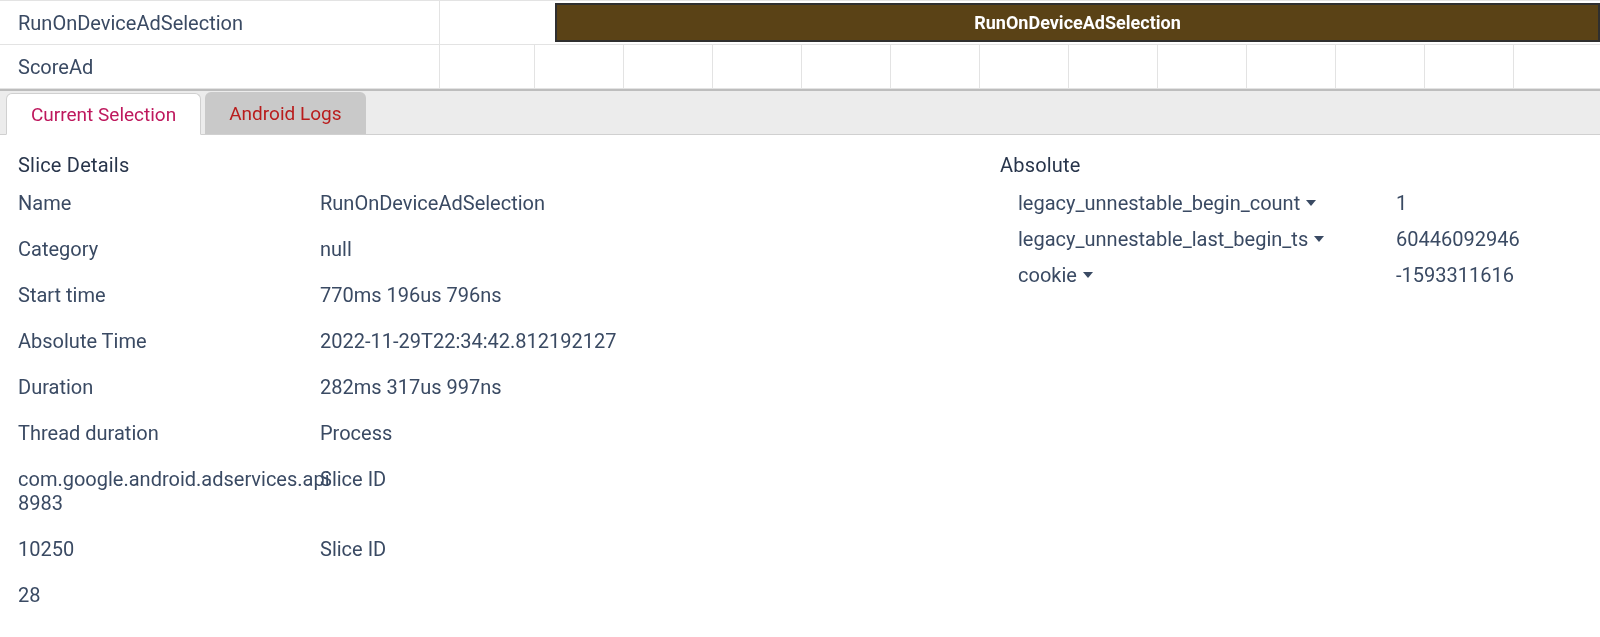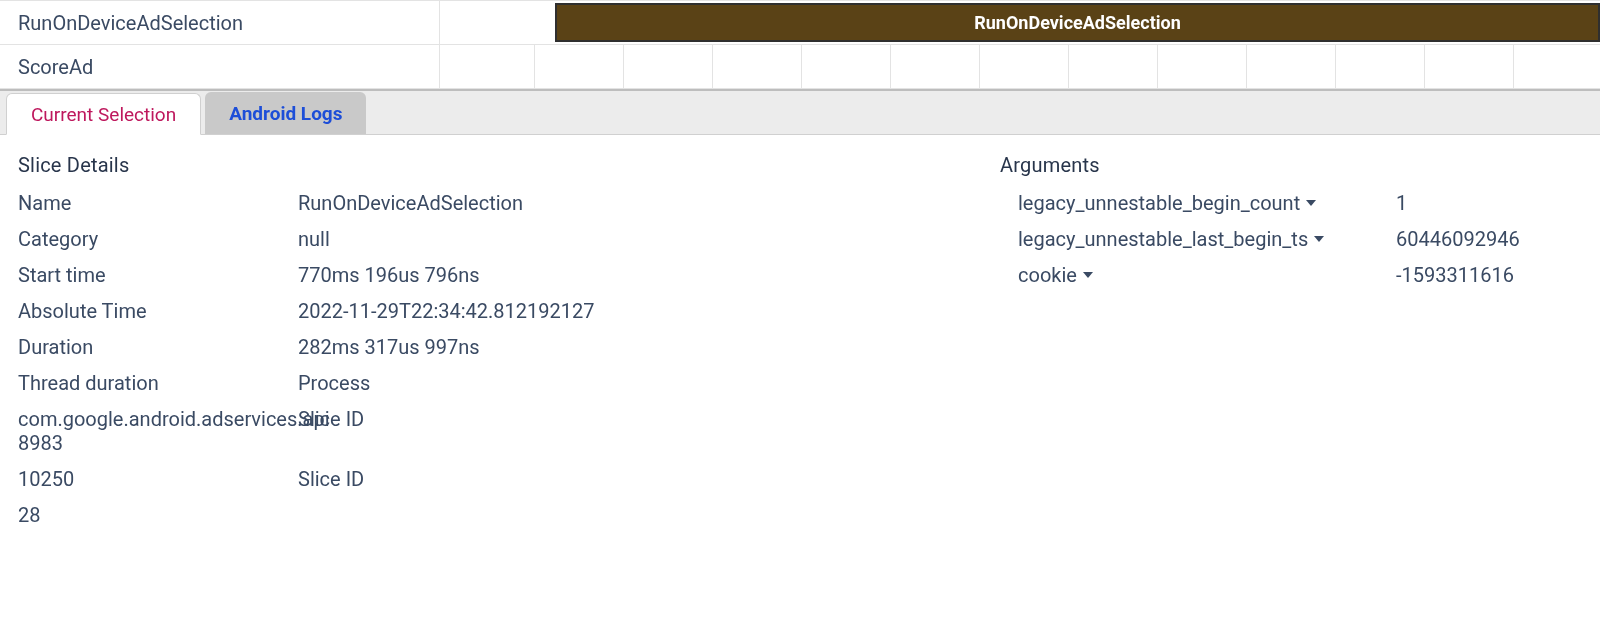--- a/index.html
+++ b/index.html
@@ -96,22 +96,21 @@
   .tab.active {
     background: #fff;
     border: 1px solid #d0d0d0;
     border-bottom: 1px solid #fff;
     position: relative;
     top: 1px;
     font-weight: 400;
   }
   .tab.inactive {
     background: #c9c9c9;
-    color: #1d4ed8;
-    font-weight: bold;
+    color: #b91c1c;
   }
 
   
   .details-panel {
     display: flex;
     padding: 18px 8px 0 18px;
     gap: 32px;
   }
   .details-col-left { flex: 0 0 950px; }
   .details-col-right { flex: 1; }
@@ -123,20 +122,21 @@
     margin: 0 0 14px 0;
     letter-spacing: 0.2px;
   }
 
   .kv-grid {
     display: grid;
     grid-template-columns: 280px 1fr;
     row-gap: 12px;
     font-size: 20px;
     color: #3a4a63;
+    gap: 22px;
   }
   .kv-grid .key { }
   .kv-grid .val { }
 
   .args-grid {
     display: grid;
     grid-template-columns: 378px 1fr;
     row-gap: 12px;
     font-size: 20px;
     color: #3a4a63;
@@ -235,21 +235,21 @@
 
       <div class="key">Slice ID</div>
       <div class="val">10250</div>
 
       <div class="key">Slice ID</div>
       <div class="val">28</div>
     </div>
   </div>
 
   <div class="details-col-right">
-    <h2 class="section-title">Arguments</h2>
+    <h2 class="section-title">Absolute</h2>
 
     <div class="args-grid">
 
       <div class="arg-key">
         <span>legacy_unnestable_begin_count</span>
         <span class="caret"></span>
       </div>
       <div>1</div>
 
       <div class="arg-key">

